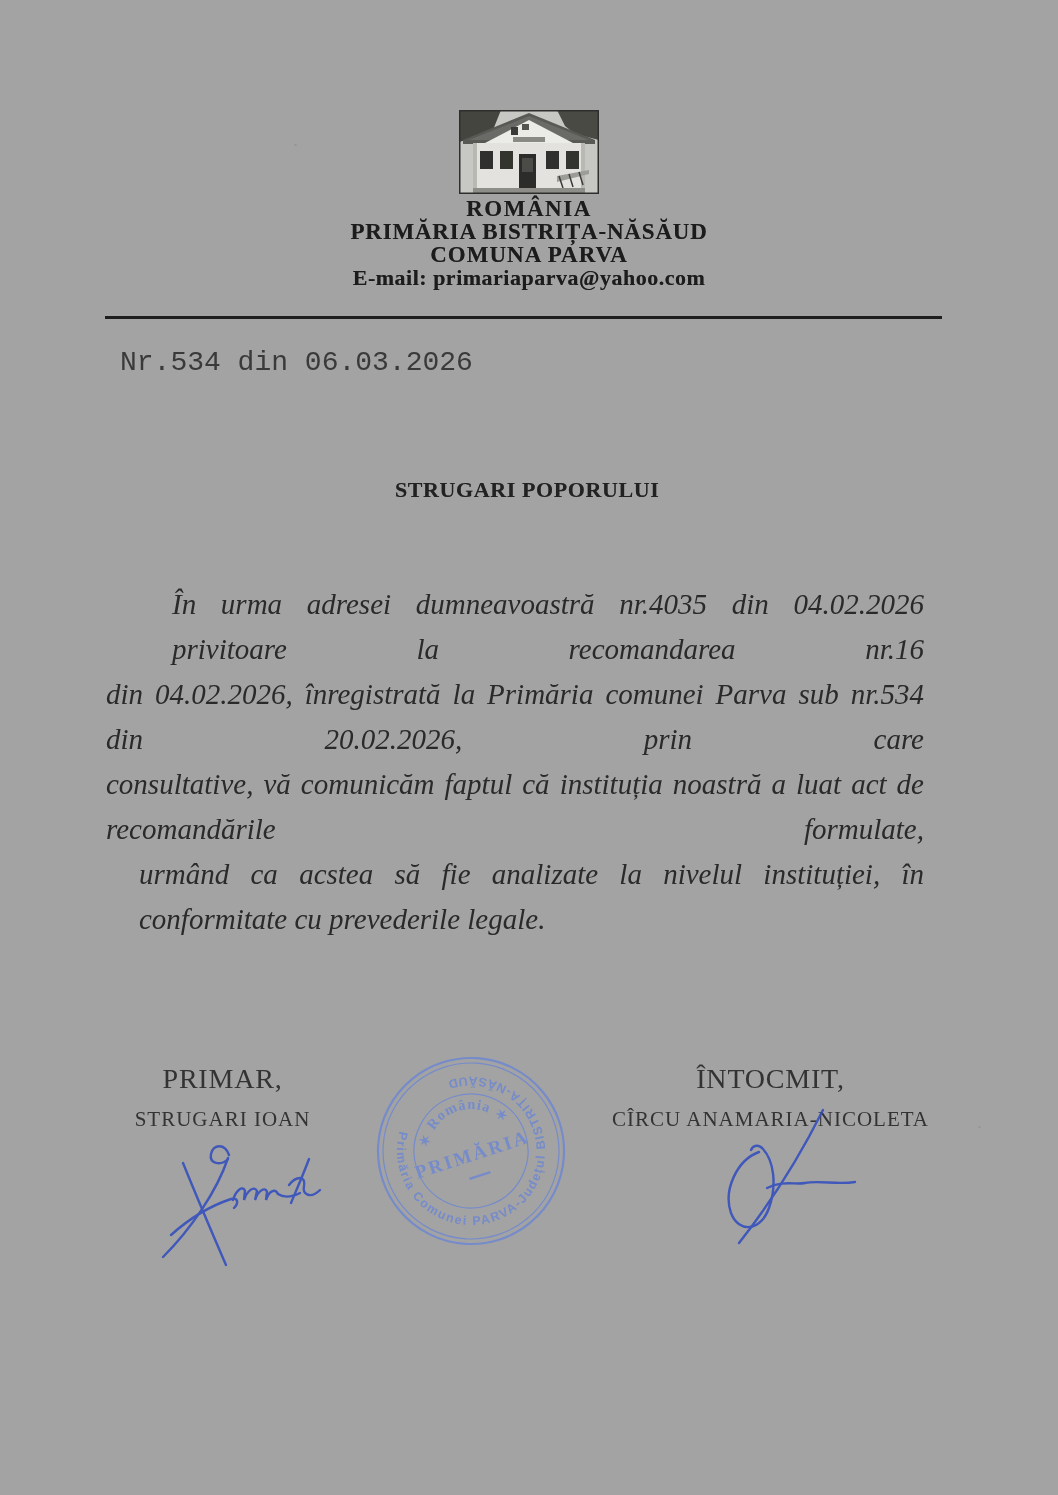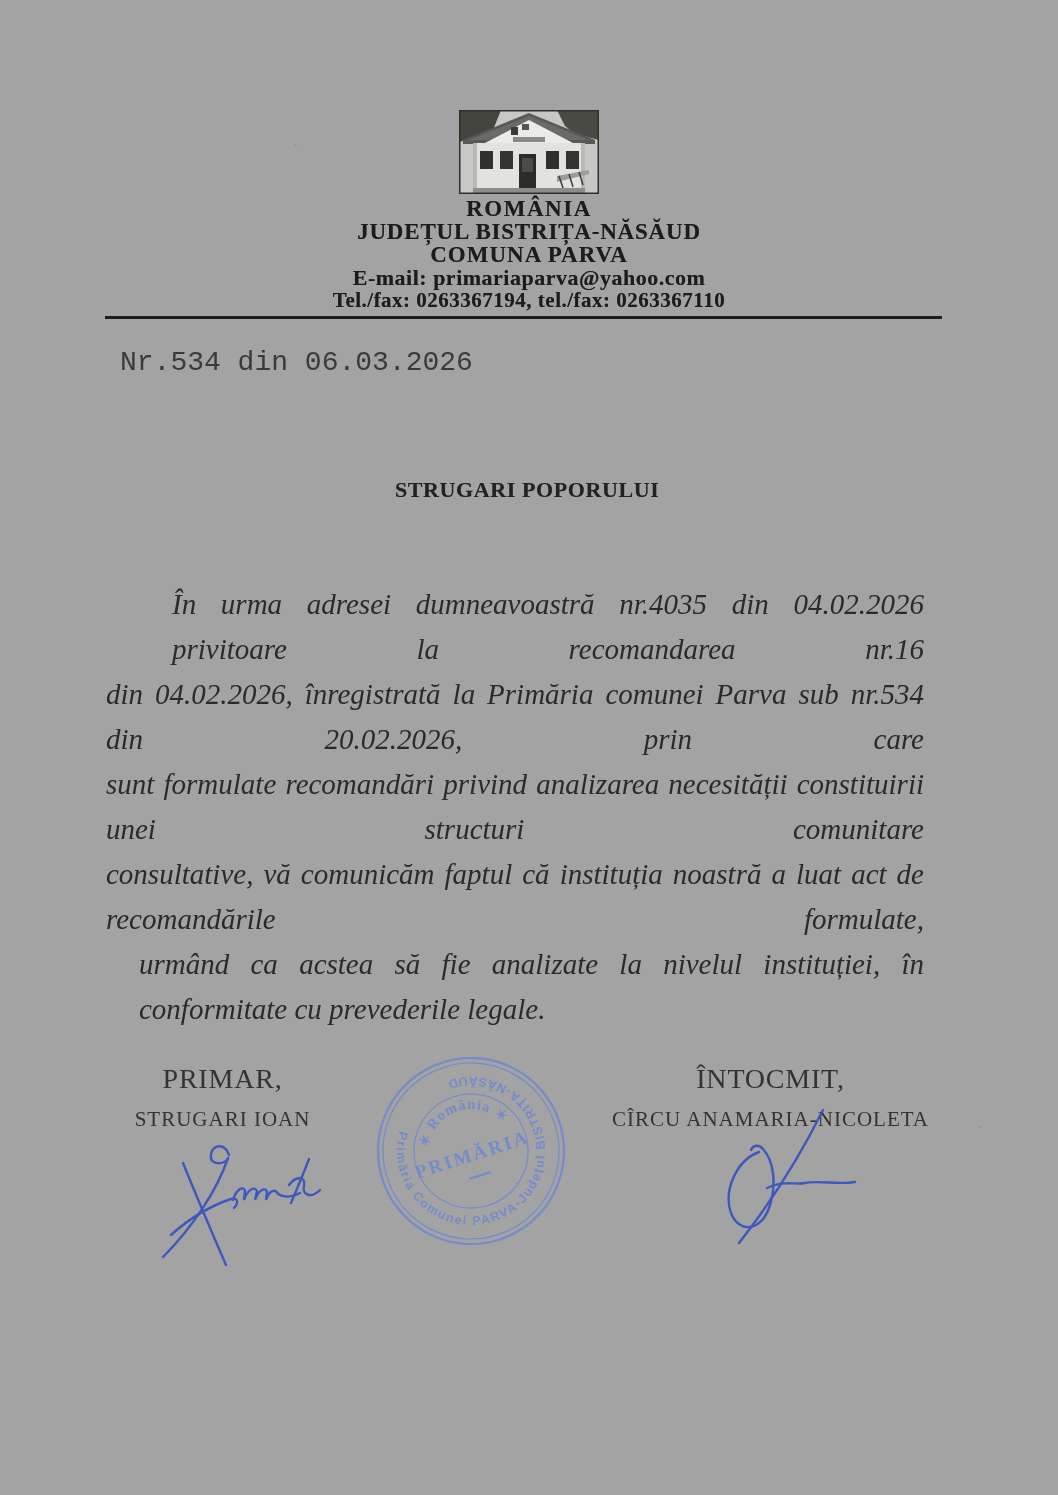--- a/index.html
+++ b/index.html
@@ -138,38 +138,36 @@
 
         <path d="M98,66 L130,60 L130,64 L98,72 Z" fill="#9d9d98"></path>
         <path d="M100,66 L104,78 M110,64 L114,77 M120,62 L124,75" stroke="#3c3c3a" stroke-width="1.5" fill="none"></path>
 
         <rect x="14" y="78" width="112" height="6" fill="#8e8e89"></rect>
         <rect x="0.75" y="0.75" width="138.5" height="82.5" fill="none" stroke="#2e2e2c" stroke-width="1.5"></rect>
       </svg>
     </span>
 
     <div class="hline country">ROMÂNIA</div>
-    <div class="hline county">JUDEȚUL BISTRIȚA-NĂSĂUD</div>
+    <div class="hline county">PRIMĂRIA BISTRIȚA-NĂSĂUD</div>
     <div class="hline commune">COMUNA PARVA</div>
     <div class="hline email">E-mail: primariaparva@yahoo.com</div>
-    <div class="hline phone">Tel./fax: 0263367194, tel./fax: 0263367110</div>
   </div>
 
   <div class="divider"></div>
 
   <div class="refno">Nr.534 din 06.03.2026</div>
 
   <div class="recipient">
     <div class="recipient-name">STRUGARI POPORULUI</div>
   </div>
 
   <div class="body-text">
     <div class="bline first">În urma adresei dumneavoastră nr.4035 din 04.02.2026 privitoare la recomandarea nr.16</div>
     <div class="bline">din 04.02.2026, înregistrată la Primăria comunei Parva sub nr.534 din 20.02.2026, prin care</div>
-    <div class="bline">sunt formulate recomandări privind analizarea necesității constituirii unei structuri comunitare</div>
     <div class="bline">consultative, vă comunicăm faptul că instituția noastră a luat act de recomandările formulate,</div>
     <div class="bline last">urmând ca acstea să fie analizate la nivelul instituției, în conformitate cu prevederile legale.</div>
   </div>
 
   <div class="sig-block left">
     <div class="sig-title">PRIMAR,</div>
     <div class="sig-name">STRUGARI IOAN</div>
   </div>
 
   <div class="sig-block right">

